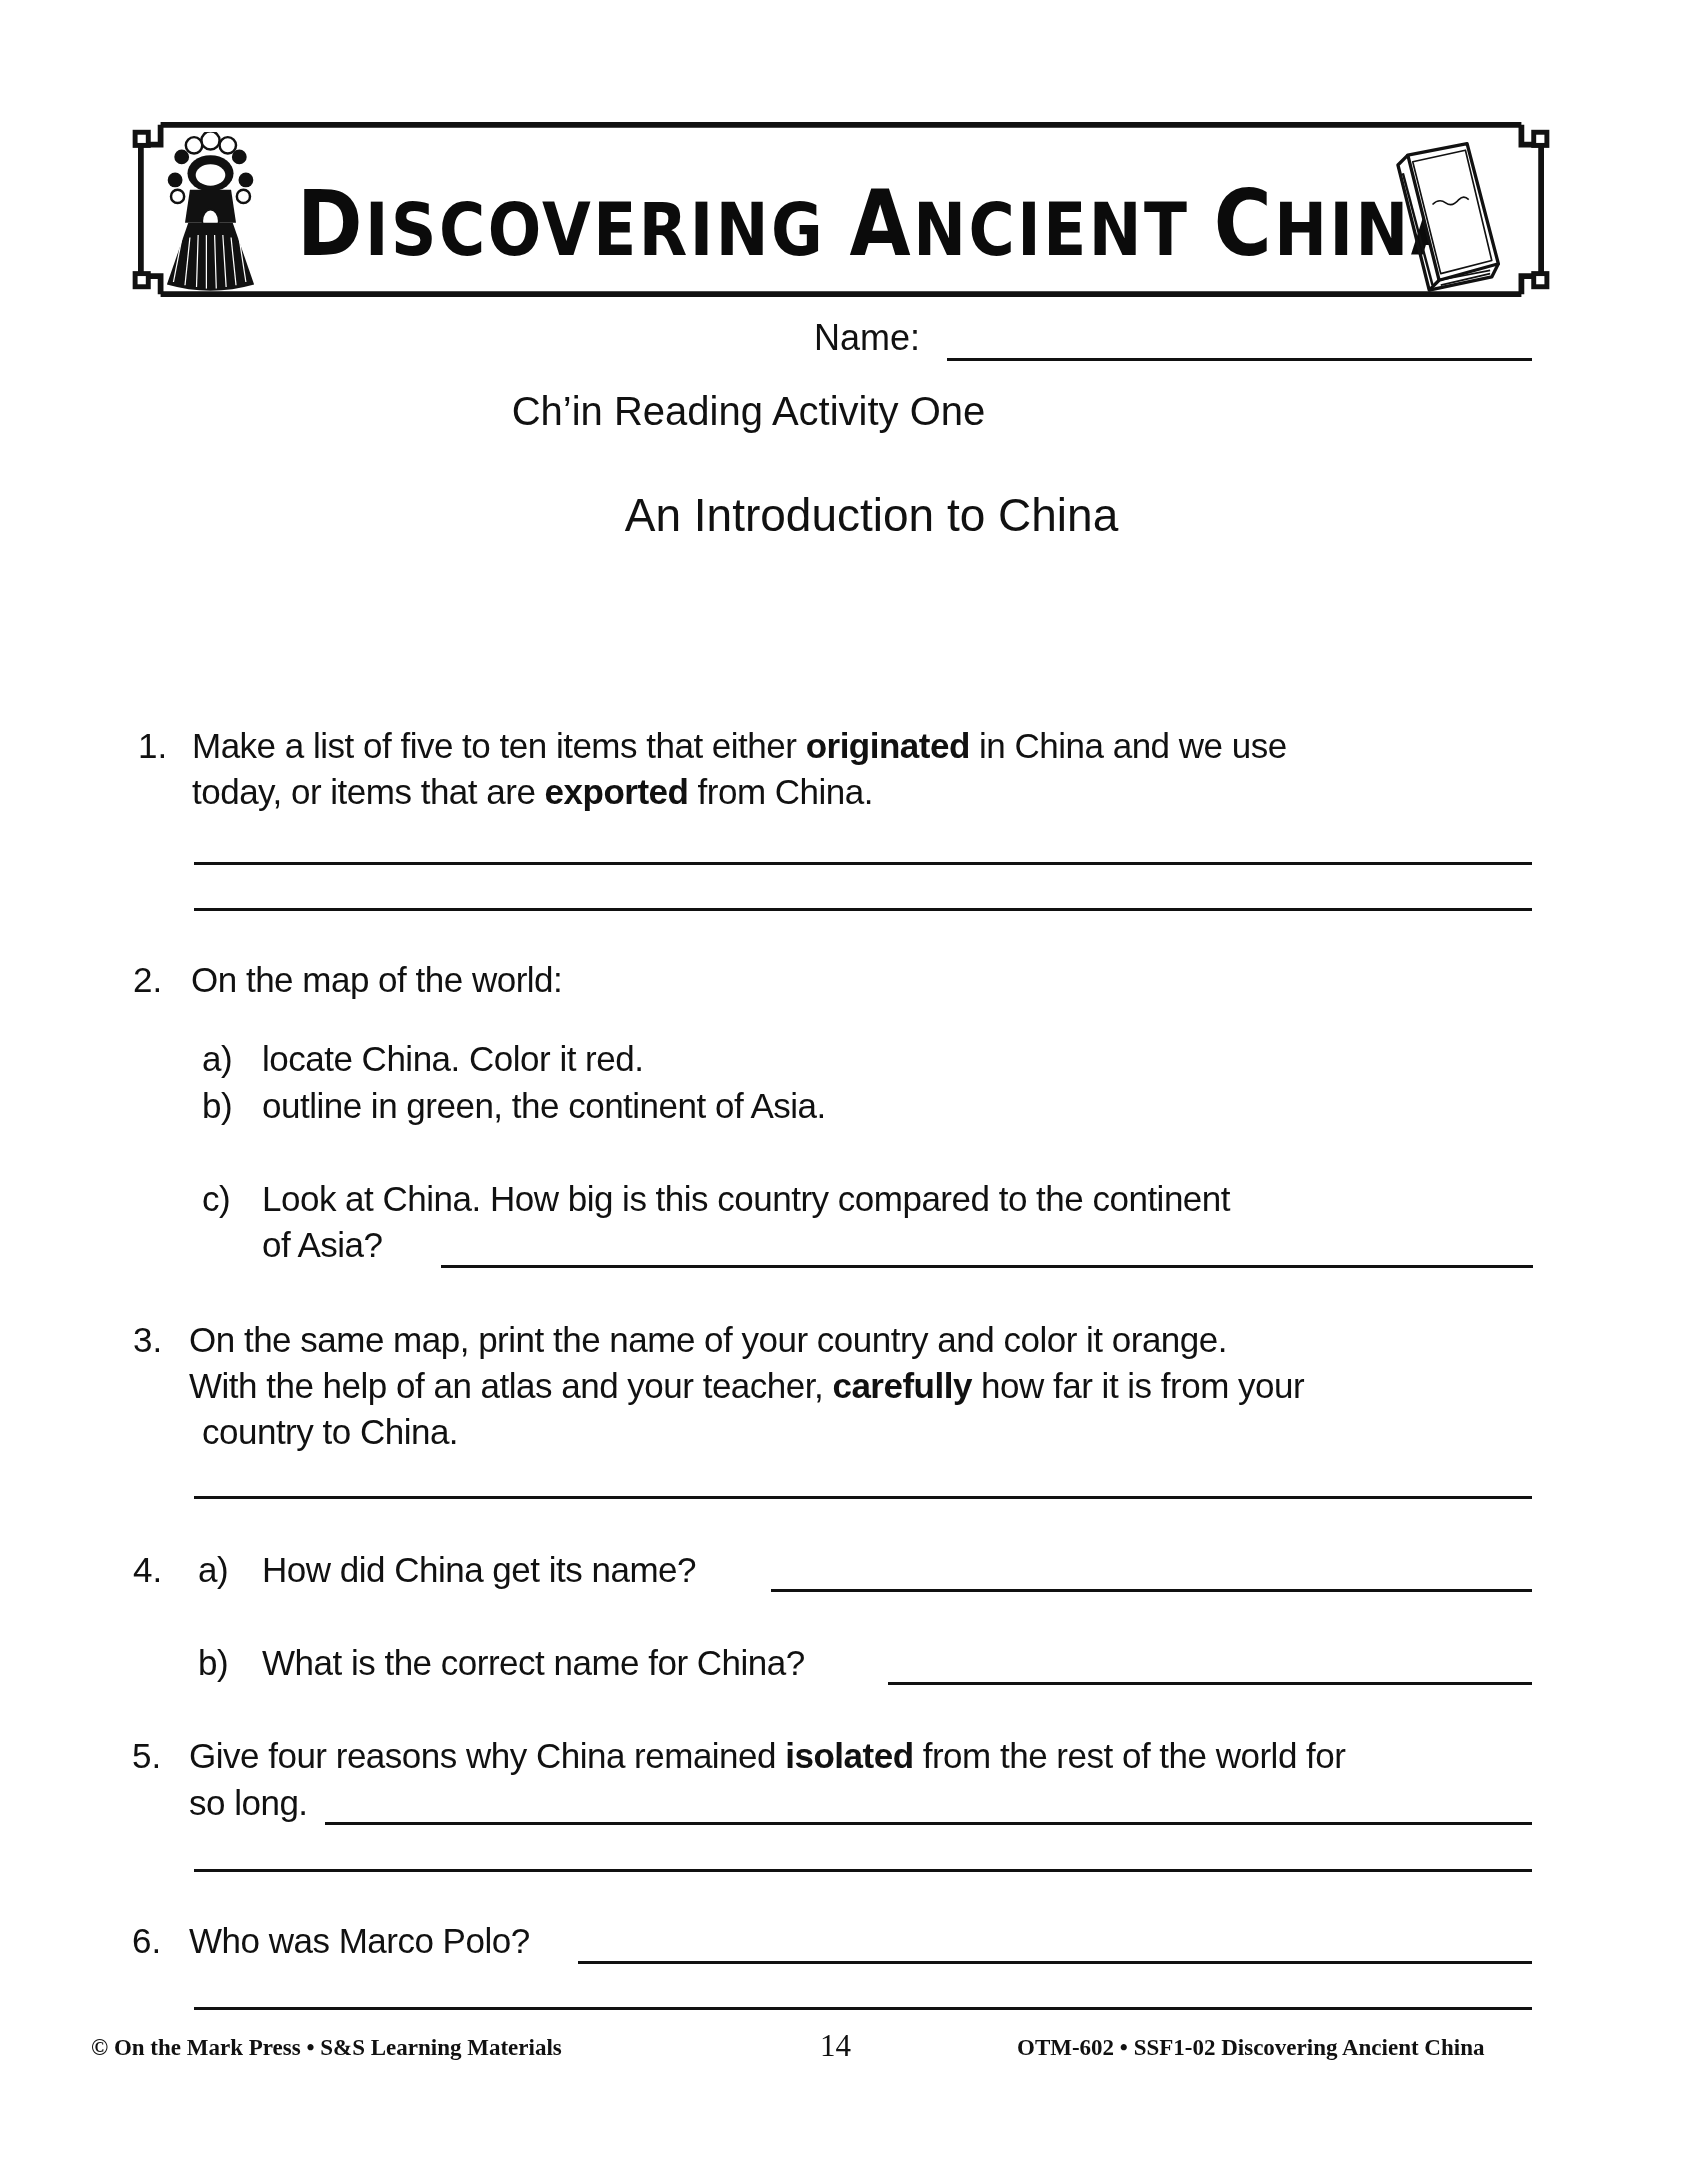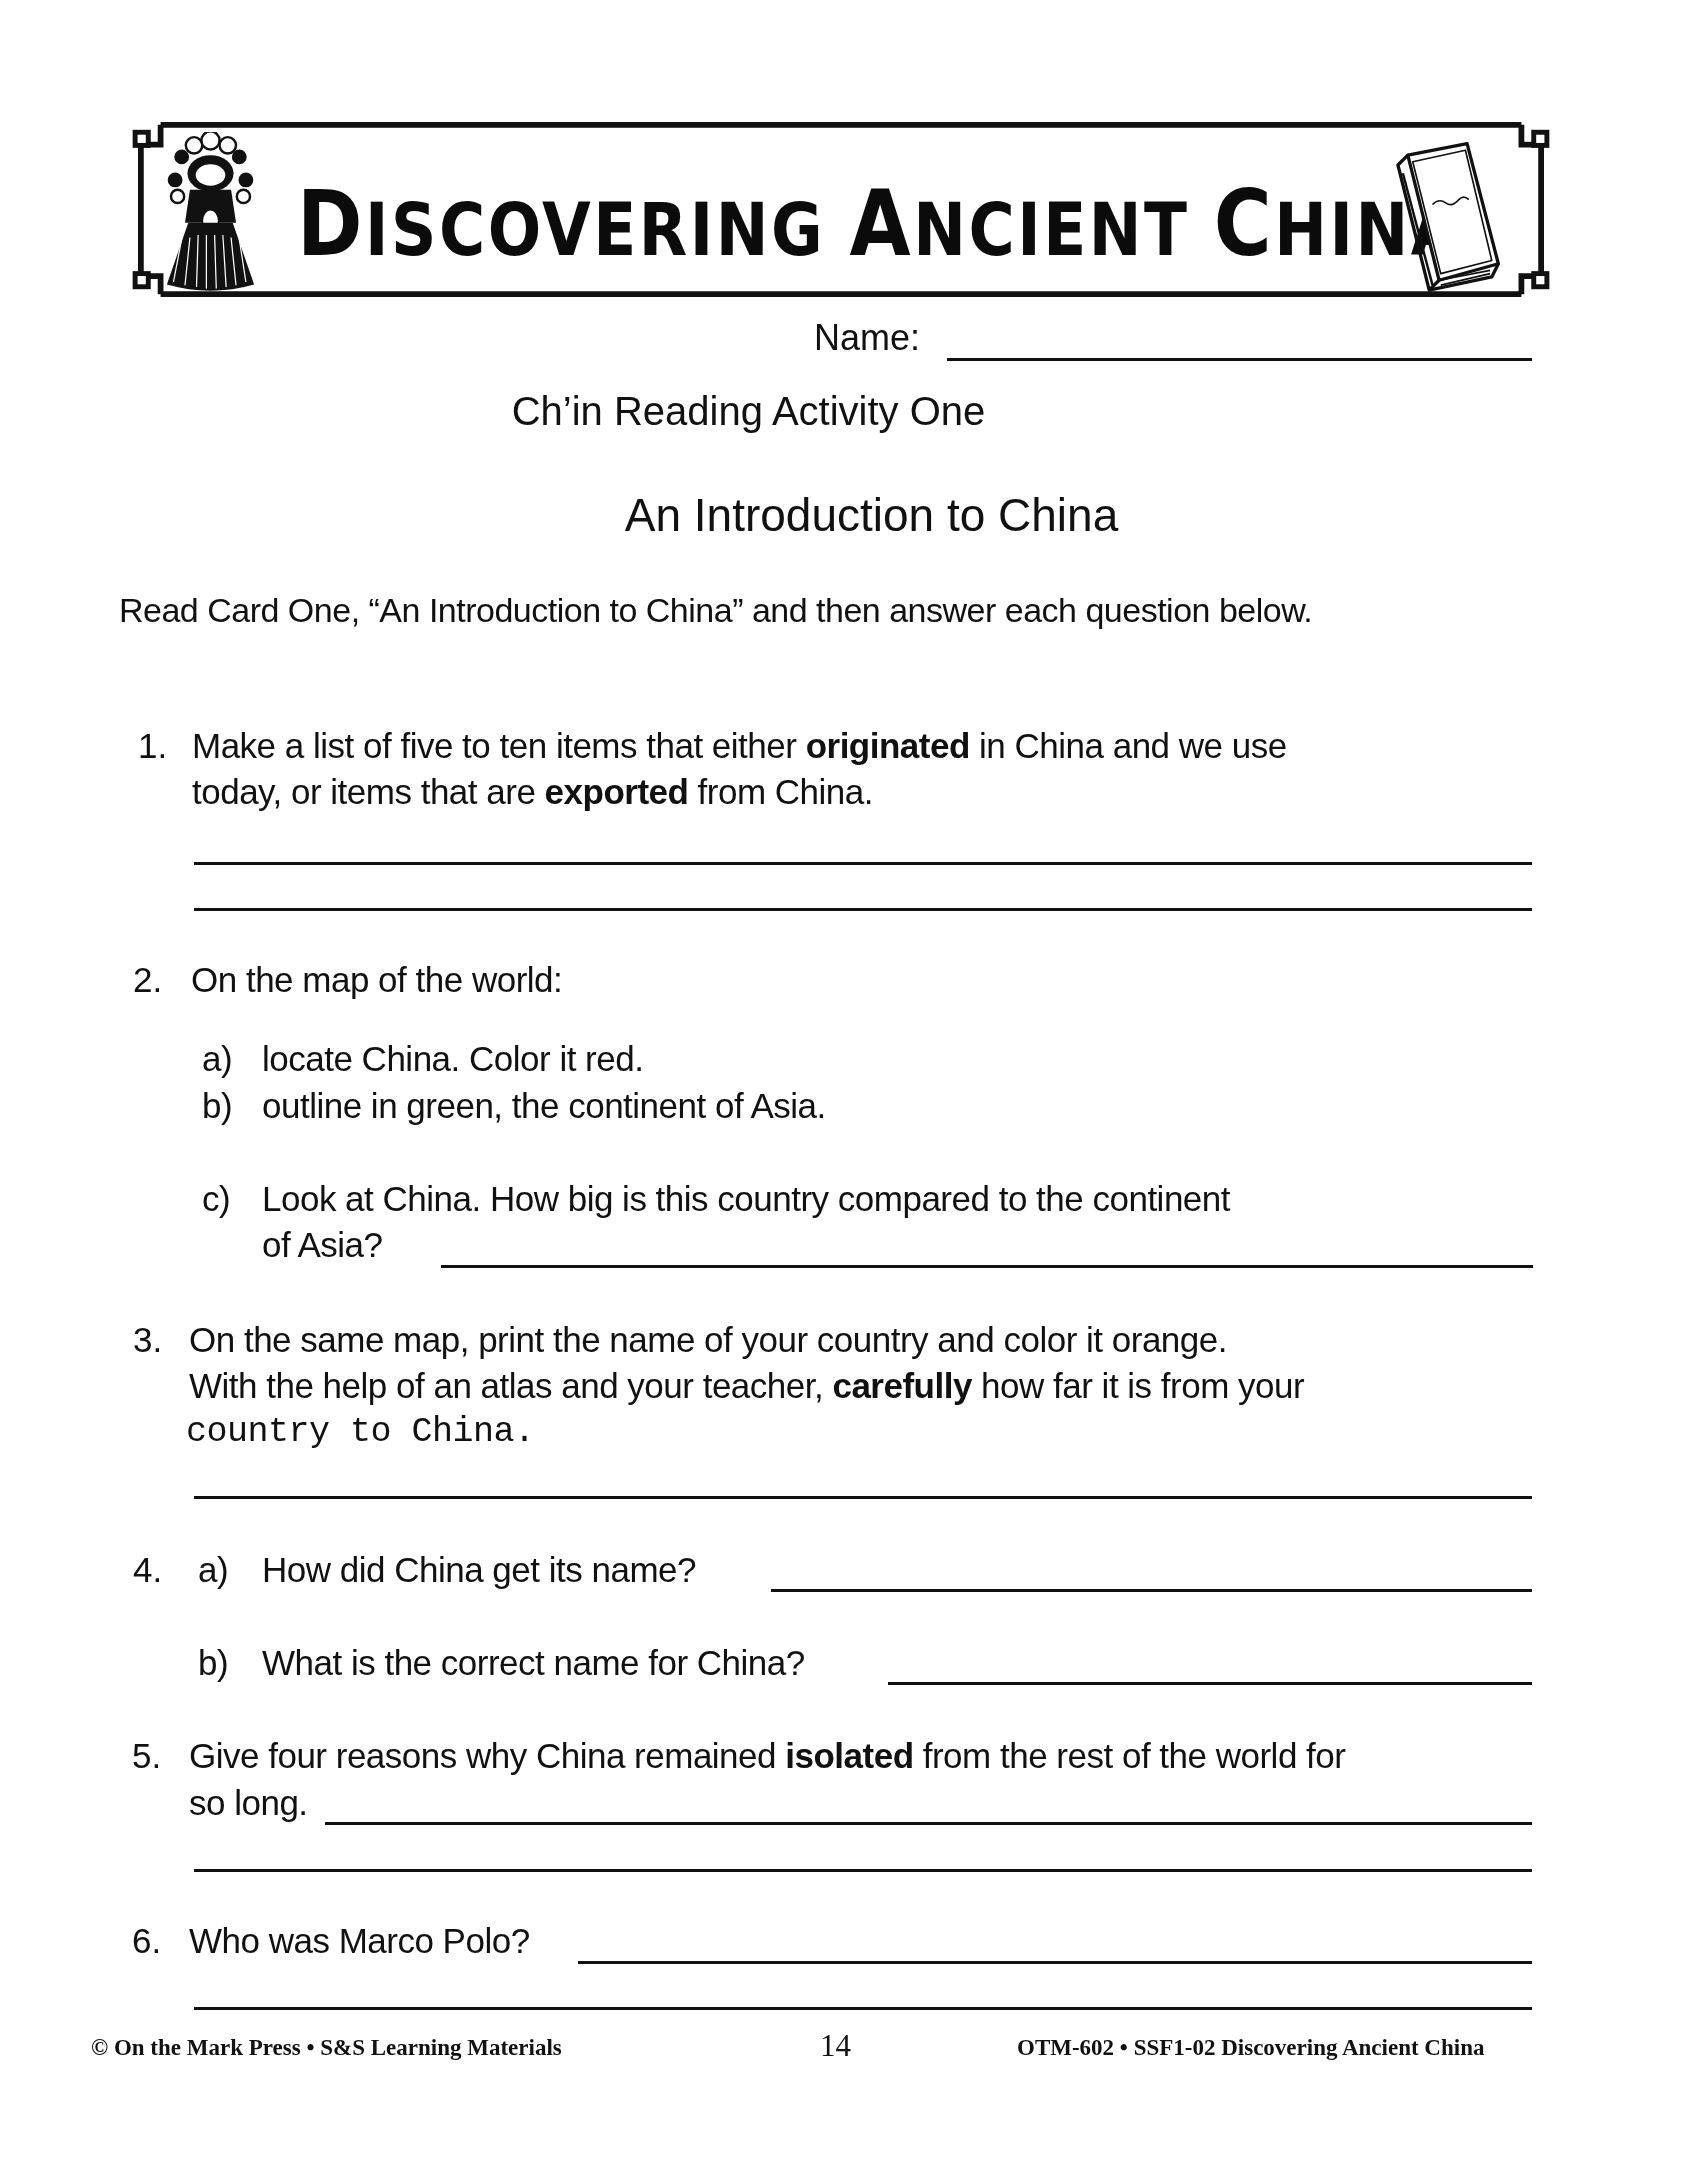--- a/index.html
+++ b/index.html
@@ -117,21 +117,20 @@
   </svg>
 </div>
 
 <div class="abs name-row">Name:</div>
 <div class="abs name-line"></div>
 
 <div class="abs subtitle">Ch’in Reading Activity One</div>
 <div class="abs title">An Introduction to China</div>
 
 <div class="abs instructions">
-  <div>Read Card One, “An Introduction to China” and then answer each question below.</div>
 </div>
 
 <div class="abs q-num" style="left:138px; top:723px;">1.</div>
 <div class="abs q-text" style="left:192px; top:723px;"><span>Make a list of five to ten items that either </span><b>originated</b><span> in China and we use</span></div>
 <div class="abs q-text" style="left:192px; top:769px;"><span>today, or items that are </span><b>exported</b><span> from China.</span></div>
 <div class="abs ans-line" style="left:194px; top:862px; width:1338px;"></div>
 <div class="abs ans-line" style="left:194px; top:908px; width:1338px;"></div>
 
 <div class="abs q-num" style="left:133px; top:957px;">2.</div>
 <div class="abs q-text" style="left:191px; top:957px;">On the map of the world:</div>
@@ -142,21 +141,21 @@
 <div class="abs q-text" style="left:262px; top:1083px;">outline in green, the continent of Asia.</div>
 
 <div class="abs q-text" style="left:202px; top:1176px;">c)</div>
 <div class="abs q-text" style="left:262px; top:1176px;">Look at China.  How big is this country compared to the continent</div>
 <div class="abs q-text" style="left:262px; top:1222px;">of Asia?</div>
 <div class="abs ans-line" style="left:441px; top:1265px; width:1092px;"></div>
 
 <div class="abs q-num" style="left:133px; top:1317px;">3.</div>
 <div class="abs q-text" style="left:189px; top:1317px;">On the same map, print the name of your country and color it orange.</div>
 <div class="abs q-text" style="left:189px; top:1363px;"><span>With the help of an atlas and your teacher, </span><b>carefully</b><span> how far it is from your</span></div>
-<div class="abs q-text" style="left:186px; top:1409px;font-family:Liberation Mono, monospace;">country to China.</div>
+<div class="abs q-text" style="left:202px; top:1409px;">country to China.</div>
 <div class="abs ans-line" style="left:194px; top:1496px; width:1338px;"></div>
 
 <div class="abs q-num" style="left:133px; top:1547px;">4.</div>
 <div class="abs q-text" style="left:198px; top:1547px;">a)</div>
 <div class="abs q-text" style="left:262px; top:1547px;">How did China get its name?</div>
 <div class="abs ans-line" style="left:771px; top:1589px; width:761px;"></div>
 
 <div class="abs q-text" style="left:198px; top:1640px;">b)</div>
 <div class="abs q-text" style="left:262px; top:1640px;">What is the correct name for China?</div>
 <div class="abs ans-line" style="left:888px; top:1682px; width:644px;"></div>

